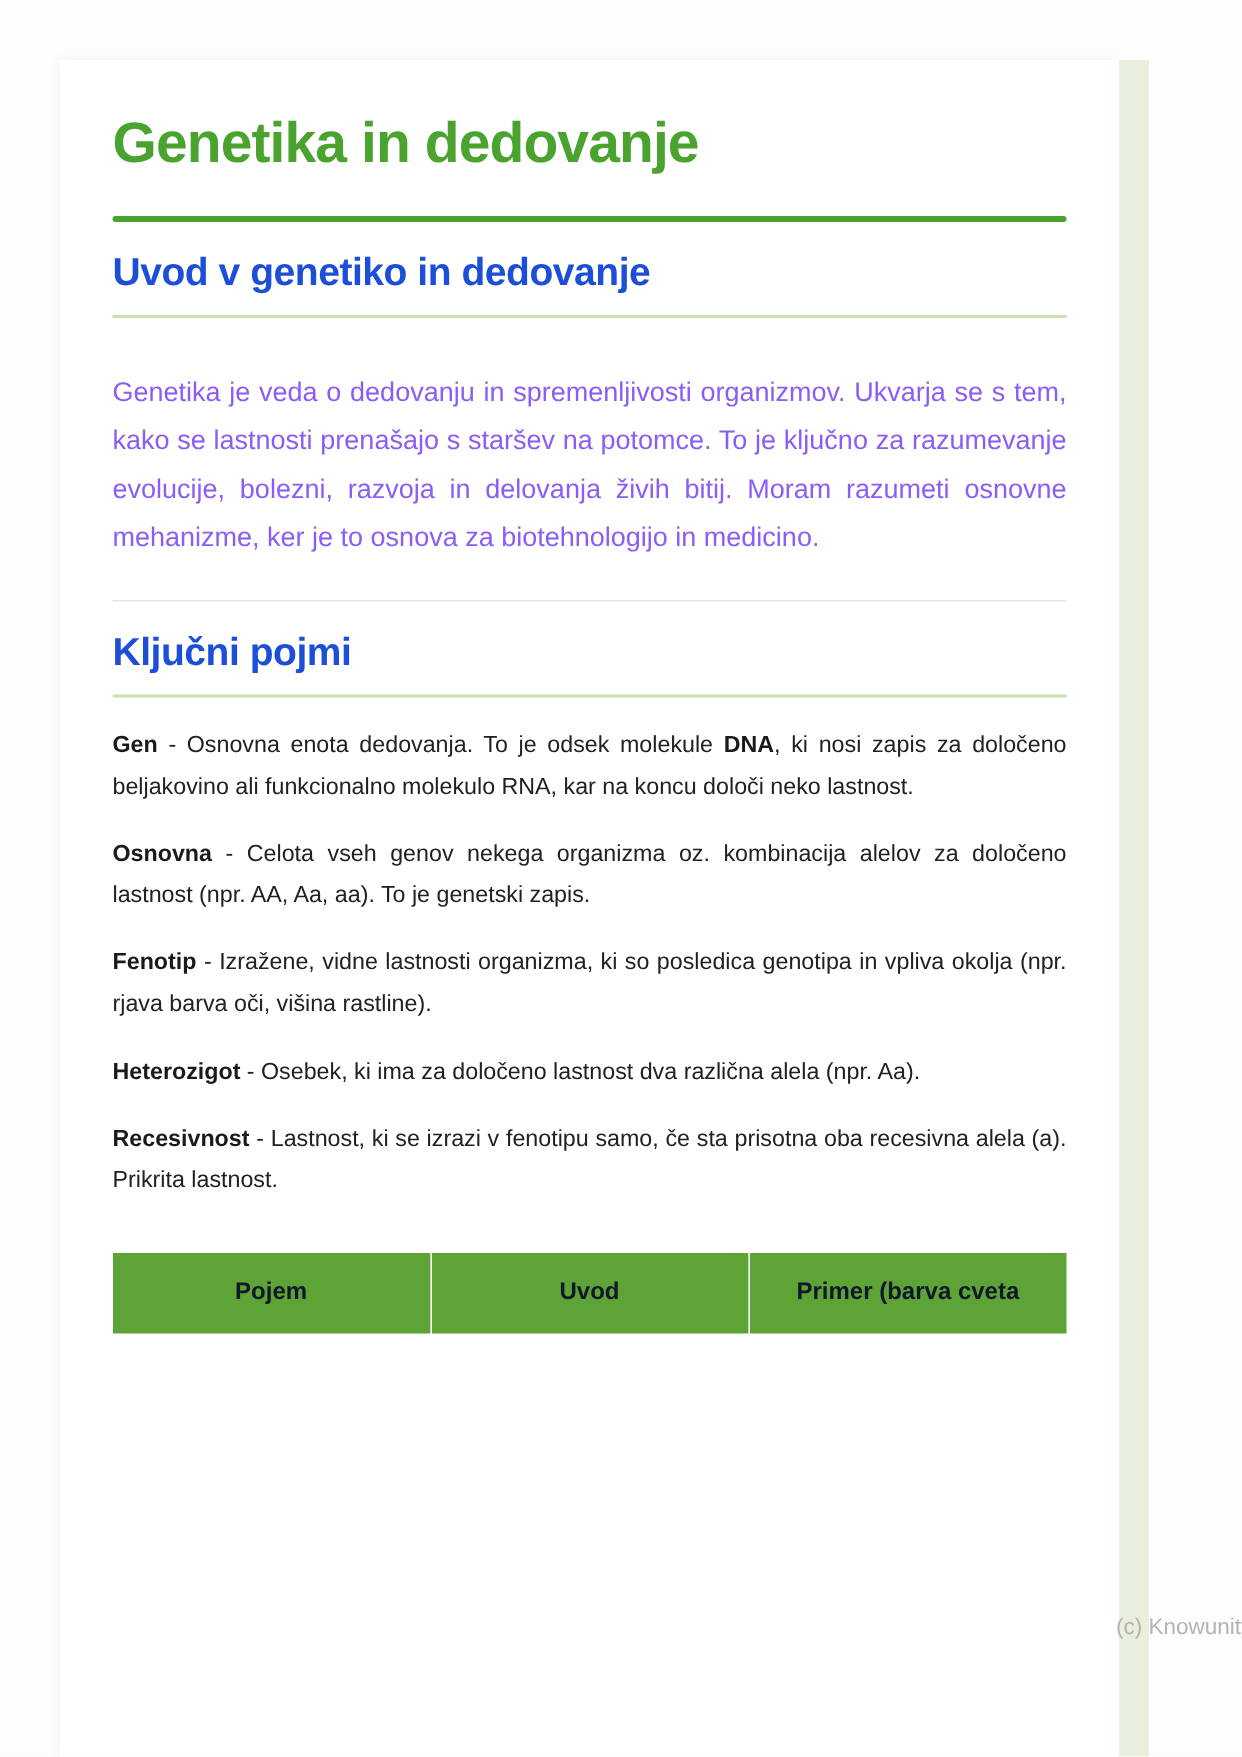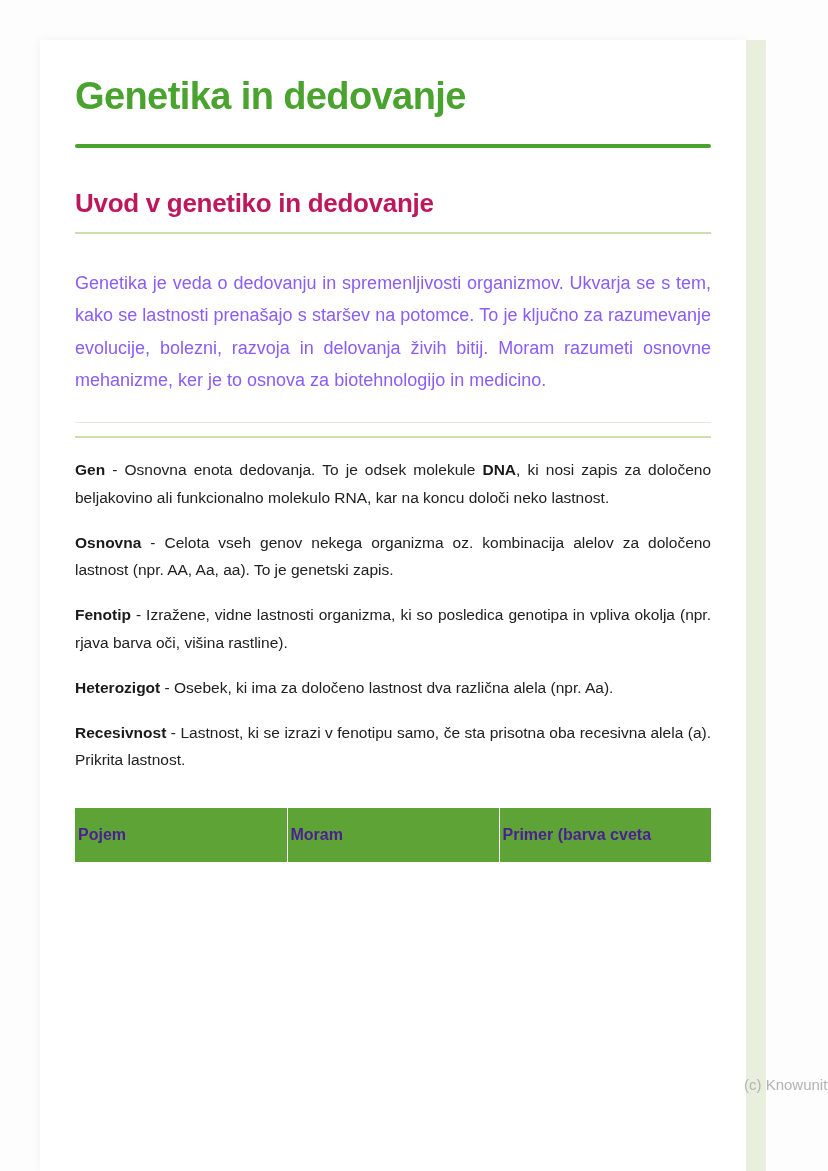--- a/index.html
+++ b/index.html
@@ -35,25 +35,25 @@
     letter-spacing: -0.6px;
     line-height: 1.1;
   }
   .title-rule {
     height: 4px;
     background: #4aa32e;
     margin-top: 26px;
     border-radius: 2px;
   }
   h2.section-heading {
-    color: #be185d;
+    color: #1d4ed8;
     font-size: 26px;
     font-weight: 700;
     letter-spacing: -0.3px;
-    margin-top: 40px;
+    margin-top: 18px;
   }
   .h2-rule {
     height: 2px;
     background: #cbe0ac;
     margin-top: 13px;
   }
   p.body-text {
     margin-top: 33px;
     font-size: 18px;
     line-height: 1.8;
@@ -75,25 +75,25 @@
   p.def.first { }
   p.def strong { font-weight: 700; color: #1a1a1a; }
   table.terms-table {
     width: 100%;
     margin-top: 34px;
     border-collapse: collapse;
     table-layout: fixed;
   }
   table.terms-table th {
     background: #5ea335;
-    color: #4c1d95;
+    color: #0f172a;
     font-size: 16px;
     font-weight: 700;
-    text-align: left;
-    padding: 18px 3px;
+    text-align: center;
+    padding: 18px 19px;
     white-space: nowrap;
     overflow: hidden;
     border-left: 1px solid rgba(255,255,255,0.45);
   }
   table.terms-table th:first-child { border-left: none; }
   .watermark {
     position: absolute;
     left: 744px; top: 1076px;
     font-size: 15px;
     color: #b3b3b3;
@@ -112,40 +112,41 @@
 
     <section>
       <h2 class="section-heading">Uvod v genetiko in dedovanje</h2>
       <div class="h2-rule"></div>
       <p class="body-text">Genetika je veda o dedovanju in spremenljivosti organizmov. Ukvarja se s tem, kako se lastnosti prenašajo s staršev na potomce. To je ključno za razumevanje evolucije, bolezni, razvoja in delovanja živih bitij. Moram razumeti osnovne mehanizme, ker je to osnova za biotehnologijo in medicino.</p>
     </section>
 
     <div class="divider"></div>
 
     <section>
+      <h2 class="section-heading">Ključni pojmi</h2>
       <div class="h2-rule"></div>
 
       <p class="def first"><strong>Gen</strong><span> - Osnovna enota dedovanja. To je odsek molekule </span><strong>DNA</strong><span>, ki nosi zapis za določeno beljakovino ali funkcionalno molekulo RNA, kar na koncu določi neko lastnost.</span></p>
 
 
       <p class="def"><strong>Osnovna</strong><span> - Celota vseh genov nekega organizma oz. kombinacija alelov za določeno lastnost (npr. AA, Aa, aa). To je genetski zapis.</span></p>
 
       <p class="def"><strong>Fenotip</strong><span> - Izražene, vidne lastnosti organizma, ki so posledica genotipa in vpliva okolja (npr. rjava barva oči, višina rastline).</span></p>
 
 
       <p class="def"><strong>Heterozigot</strong><span> - Osebek, ki ima za določeno lastnost dva različna alela (npr. Aa).</span></p>
 
 
       <p class="def"><strong>Recesivnost</strong><span> - Lastnost, ki se izrazi v fenotipu samo, če sta prisotna oba recesivna alela (a). Prikrita lastnost.</span></p>
 
       <table class="terms-table">
         <thead>
           <tr>
             <th>Pojem</th>
-            <th>Moram</th>
+            <th>Uvod</th>
             <th>Primer (barva cveta</th>
           </tr>
         </thead>
       </table>
     </section>
 
   </div>
 
   <div class="edge-strip"></div>
 

